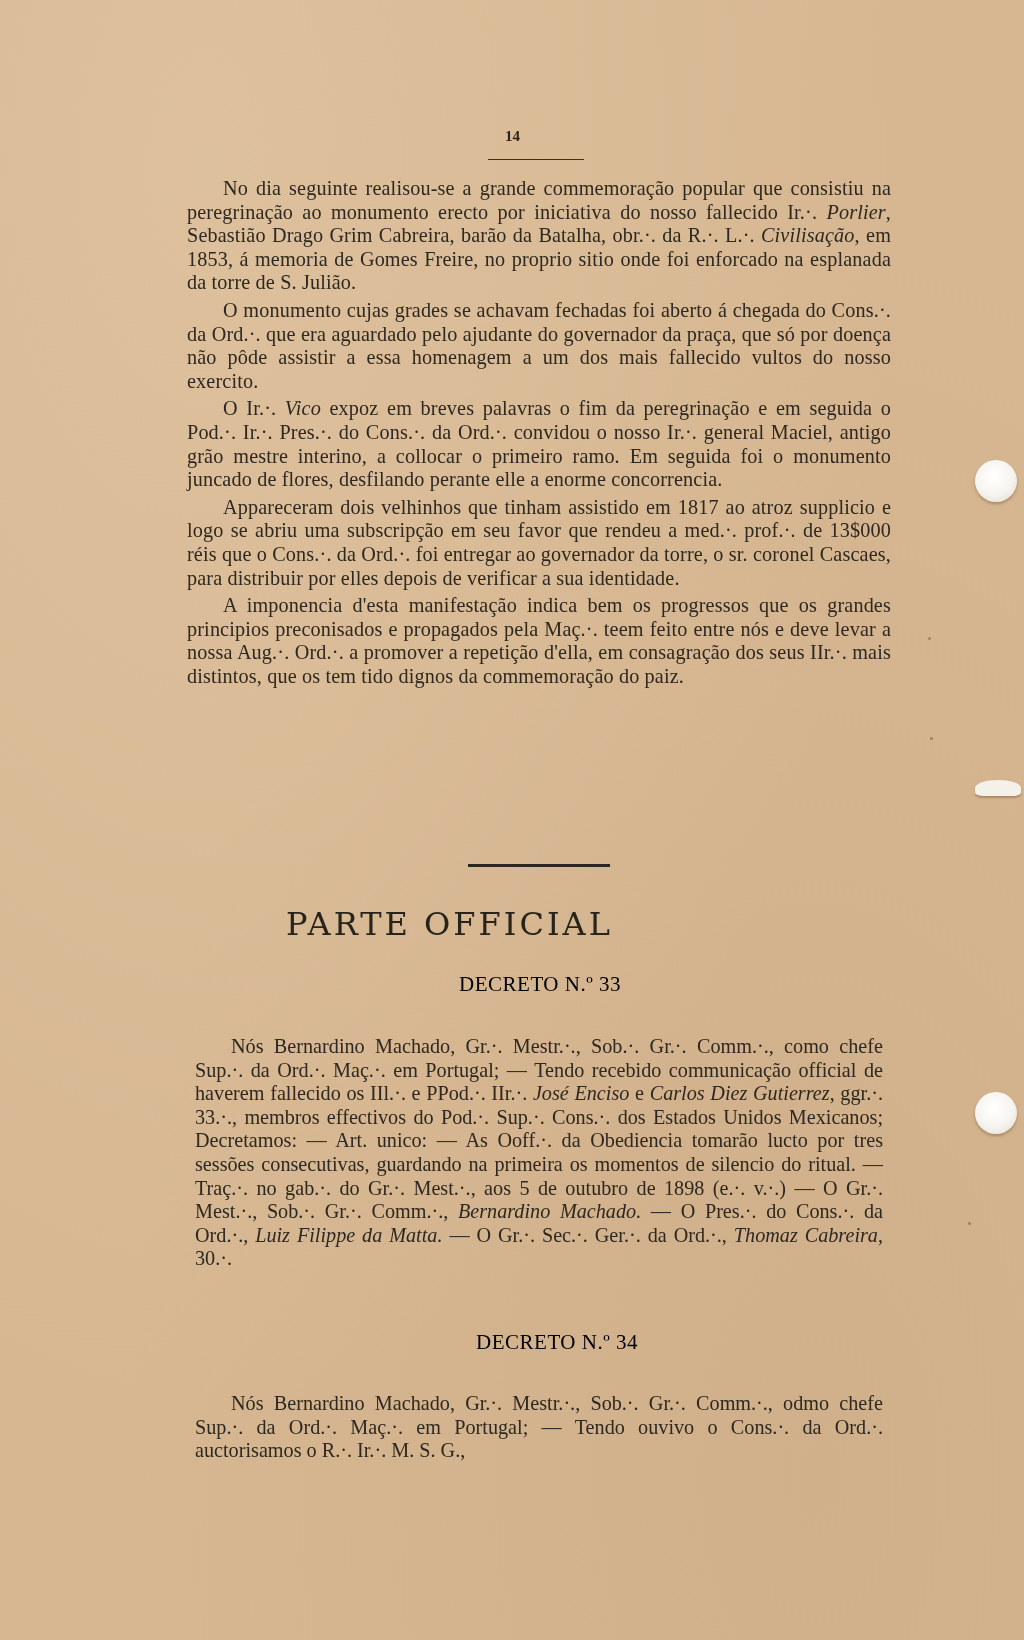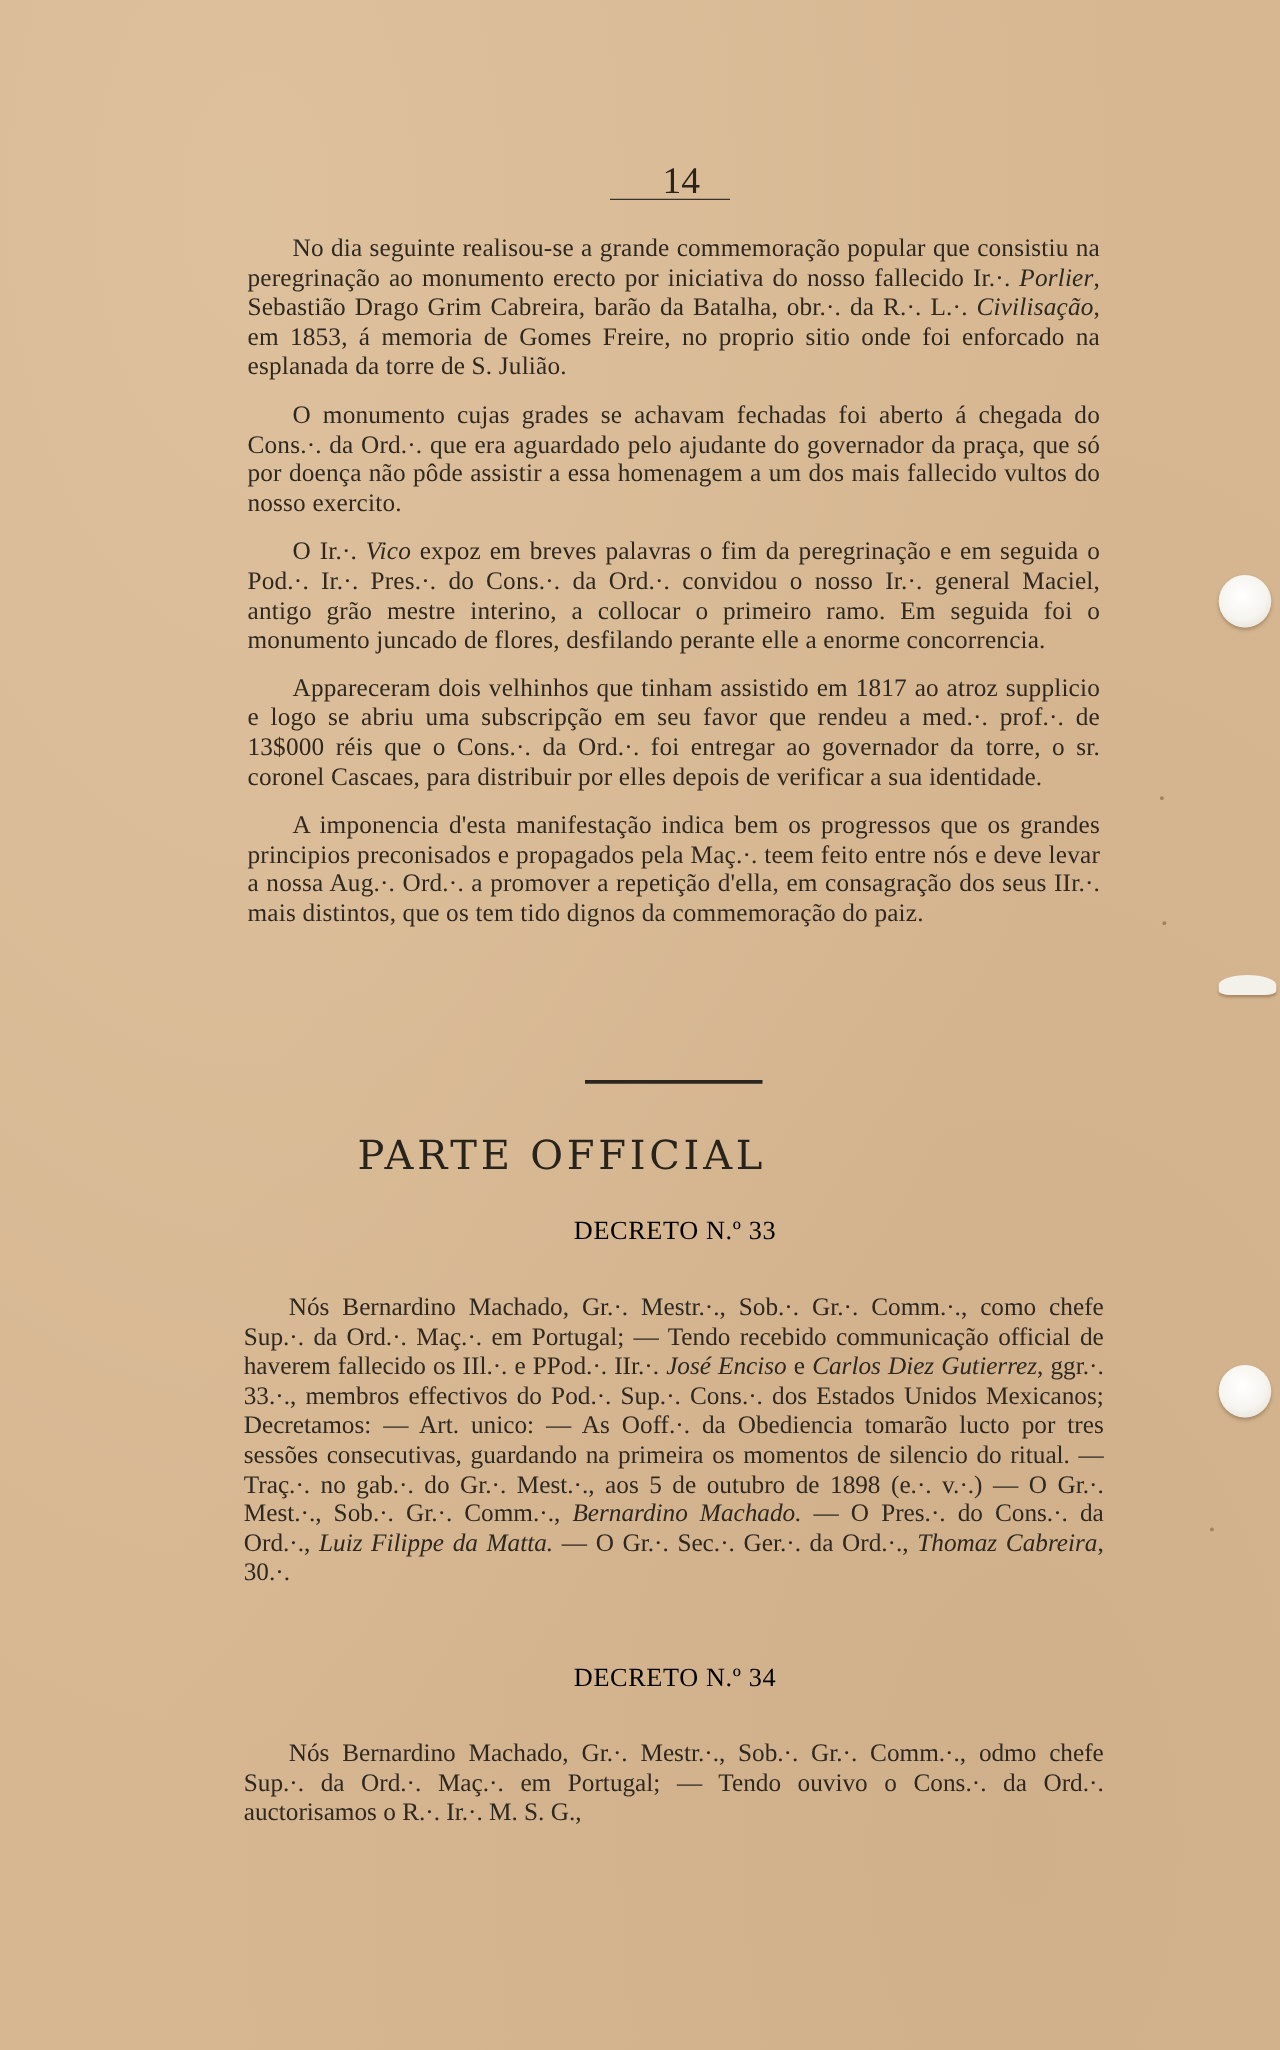--- a/index.html
+++ b/index.html
@@ -8,31 +8,31 @@
       background: #d6b792;
       background-image:
         radial-gradient(ellipse at 20% 10%, rgba(235,210,175,0.35), transparent 60%),
         radial-gradient(ellipse at 80% 90%, rgba(190,155,115,0.25), transparent 60%);
       font-family: "Liberation Serif", "DejaVu Serif", serif;
       color: #2e2820;
       position: relative;
     }
     .page-number {
       position: absolute; left: 505px; top: 128px; width: 80px;
-      text-align: center; font-size: 30px; font-weight: normal; color: #2a241c;
+      font-size: 15px; font-weight: bold; color: #2a241c;
     }
     .page-rule {
       position: absolute; left: 488px; top: 159px; width: 96px; height: 1px; background: #3a3228;
     }
     .body-text {
       position: absolute; left: 183px; top: 173px; width: 712px;
       font-size: 20.2px; line-height: 23.6px; text-align: justify;
       letter-spacing: 0.15px;
     }
-    .body-text p { margin: 15px; text-indent: 36px; }
+    .body-text p { margin: 4px; text-indent: 36px; }
     .section-rule {
       position: absolute; left: 468px; top: 864px; width: 142px; height: 3px; background: #2b2620;
     }
     .section-heading {
       position: absolute; left: 286px; top: 905px; width: 520px;
       font-family: "DejaVu Serif", serif; font-size: 32px; letter-spacing: 3px;
       text-align: left; color: #28231b;
     }
     .decree-title {
       position: absolute; width: 300px; text-align: center;
@@ -70,21 +70,21 @@
   </div>
 
 <div class="section-rule"></div>
 <div class="section-heading">PARTE OFFICIAL</div>
 
 <div class="decree-title" style="left:390px; top:972px;">DECRETO N.º 33</div>
 <div class="decree-body" id="decree-0" style="top:1023px;">
     <p><span>Nós Bernardino Machado, Gr.·. Mestr.·., Sob.·. Gr.·. Comm.·., como chefe Sup.·. da Ord.·. Maç.·. em Portugal; — Tendo recebido communicação official de haverem fallecido os IIl.·. e PPod.·. IIr.·. </span><em>José Enciso</em><span> e </span><em>Carlos Diez Gutierrez</em><span>, ggr.·. 33.·., membros effectivos do Pod.·. Sup.·. Cons.·. dos Estados Unidos Mexicanos; Decretamos: — Art. unico: — As Ooff.·. da Obediencia tomarão lucto por tres sessões consecutivas, guardando na primeira os momentos de silencio do ritual. — Traç.·. no gab.·. do Gr.·. Mest.·., aos 5 de outubro de 1898 (e.·. v.·.) — O Gr.·. Mest.·., Sob.·. Gr.·. Comm.·., </span><em>Bernardino Machado.</em><span> — O Pres.·. do Cons.·. da Ord.·., </span><em>Luiz Filippe da Matta.</em><span> — O Gr.·. Sec.·. Ger.·. da Ord.·., </span><em>Thomaz Cabreira</em><span>, 30.·.</span></p>
   </div>
 
-<div class="decree-title" style="left:390px; top:1330px;">DECRETO N.º 34</div>
+<div class="decree-title" style="left:407px; top:1330px;">DECRETO N.º 34</div>
 <div class="decree-body" id="decree-1" style="top:1380px;">
     <p><span>Nós Bernardino Machado, Gr.·. Mestr.·., Sob.·. Gr.·. Comm.·., odmo chefe Sup.·. da Ord.·. Maç.·. em Portugal; — Tendo ouvivo o Cons.·. da Ord.·. auctorisamos o R.·. Ir.·. M. S. G.,</span></p>
   </div>
 
 <div class="hole" style="left:975px; top:460px;"></div>
 <div class="hole-partial" style="left:975px; top:780px;"></div>
 <div class="hole" style="left:975px; top:1092px;"></div>
 <div class="speck" style="left:928px; top:637px;"></div>
 <div class="speck" style="left:930px; top:737px;"></div>
 <div class="speck" style="left:968px; top:1222px;"></div>

